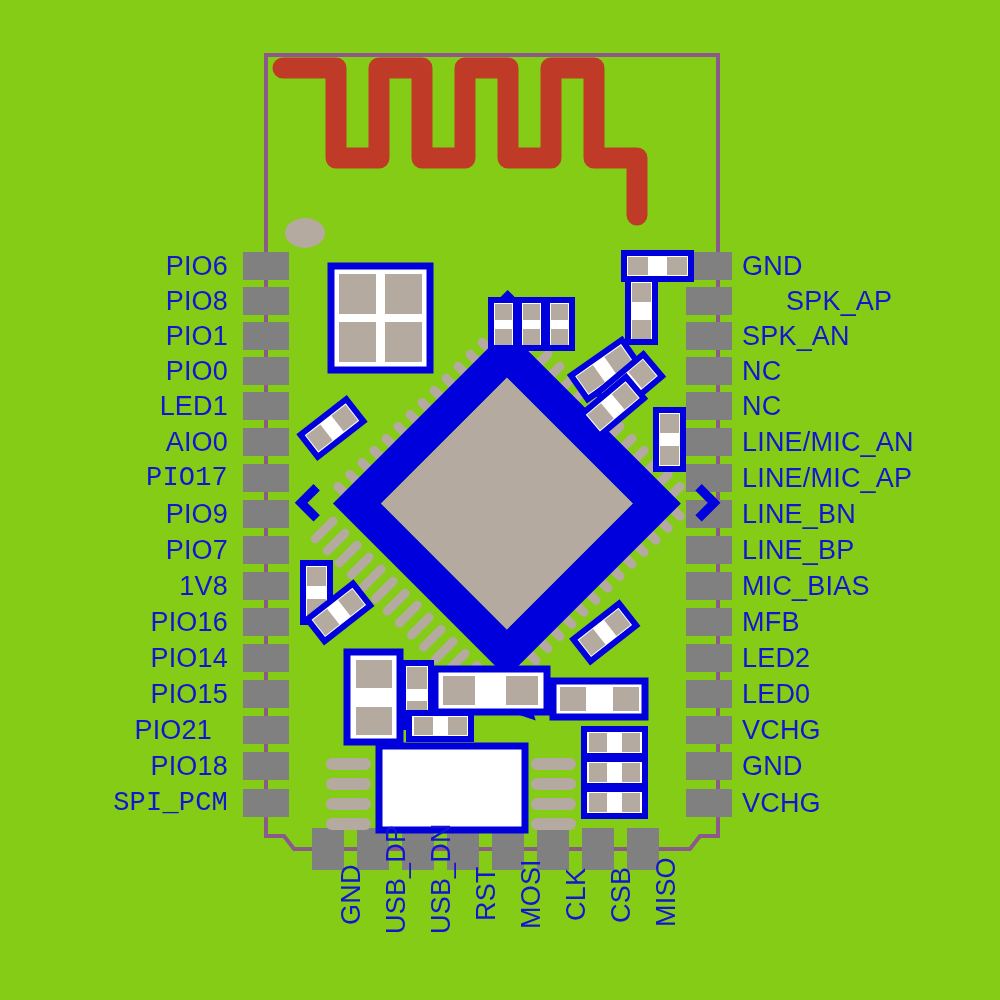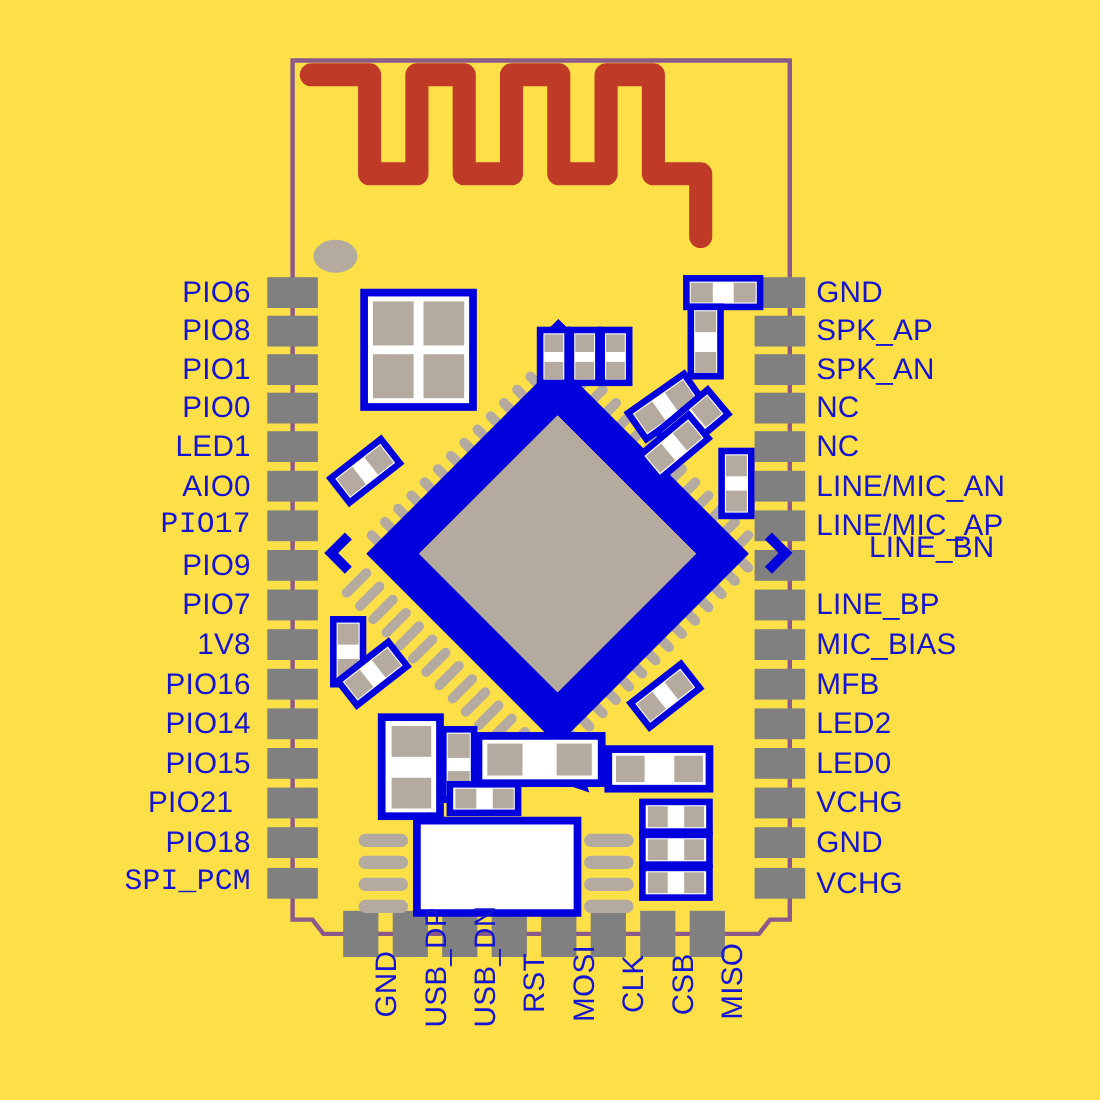--- a/index.html
+++ b/index.html
@@ -1,17 +1,17 @@
 <!DOCTYPE html>
 <html><head>
 <meta charset="utf-8">
 <style>
   html,body{margin:0;padding:0;background:#ffffff;}
   body{width:1000px;height:1000px;font-family:"Liberation Sans",sans-serif;}
-  #stage{position:relative;width:1000px;height:1000px;overflow:hidden;background:#fde047;}
+  #stage{position:relative;width:1000px;height:1000px;overflow:hidden;background:#84cc16;}
   #svgroot{position:absolute;left:0;top:0;}
   .lbl{position:absolute;color:#1414d2;font-family:"Liberation Sans",sans-serif;
        font-size:27px;font-weight:400;letter-spacing:.2px;white-space:nowrap;line-height:1;}
   .lbl-left{text-align:right;transform:translateY(-50%);}
   .lbl-right{text-align:left;transform:translateY(-50%);}
   .lbl-bottom{transform-origin:left top;white-space:nowrap;}
 </style>
 </head>
 <body>
 
@@ -298,27 +298,27 @@
   <div class="lbl lbl-left" style="right:772px;top:550px;">PIO7</div>
   <div class="lbl lbl-left" style="right:772px;top:586px;">1V8</div>
   <div class="lbl lbl-left" style="right:772px;top:622px;">PIO16</div>
   <div class="lbl lbl-left" style="right:772px;top:658px;">PIO14</div>
   <div class="lbl lbl-left" style="right:772px;top:694px;">PIO15</div>
   <div class="lbl lbl-left" style="right:788px;top:730px;">PIO21</div>
   <div class="lbl lbl-left" style="right:772px;top:766px;">PIO18</div>
   <div class="lbl lbl-left" style="right:772px;top:803px;font-family:Liberation Mono, monospace;">SPI_PCM</div>
 
   <div class="lbl lbl-right" style="left:742px;top:266px;">GND</div>
-  <div class="lbl lbl-right" style="left:742px;top:301px;">SPK_AP</div>
+  <div class="lbl lbl-right" style="left:786px;top:301px;">SPK_AP</div>
   <div class="lbl lbl-right" style="left:742px;top:336px;">SPK_AN</div>
   <div class="lbl lbl-right" style="left:742px;top:371px;">NC</div>
   <div class="lbl lbl-right" style="left:742px;top:406px;">NC</div>
   <div class="lbl lbl-right" style="left:742px;top:478px;">LINE/MIC_AP</div>
   <div class="lbl lbl-right" style="left:742px;top:442px;">LINE/MIC_AN</div>
-  <div class="lbl lbl-right" style="left:742px;top:498px;margin-left:48px;">LINE_BN</div>
+  <div class="lbl lbl-right" style="left:742px;top:514px;">LINE_BN</div>
   <div class="lbl lbl-right" style="left:742px;top:550px;">LINE_BP</div>
   <div class="lbl lbl-right" style="left:742px;top:586px;">MIC_BIAS</div>
   <div class="lbl lbl-right" style="left:742px;top:622px;">MFB</div>
   <div class="lbl lbl-right" style="left:742px;top:658px;">LED2</div>
   <div class="lbl lbl-right" style="left:742px;top:694px;">LED0</div>
   <div class="lbl lbl-right" style="left:742px;top:730px;">VCHG</div>
   <div class="lbl lbl-right" style="left:742px;top:766px;">GND</div>
   <div class="lbl lbl-right" style="left:742px;top:803px;">VCHG</div>
 
   <div class="lbl lbl-bottom" style="left:338px;top:925px;transform:rotate(-90deg);">GND</div>

